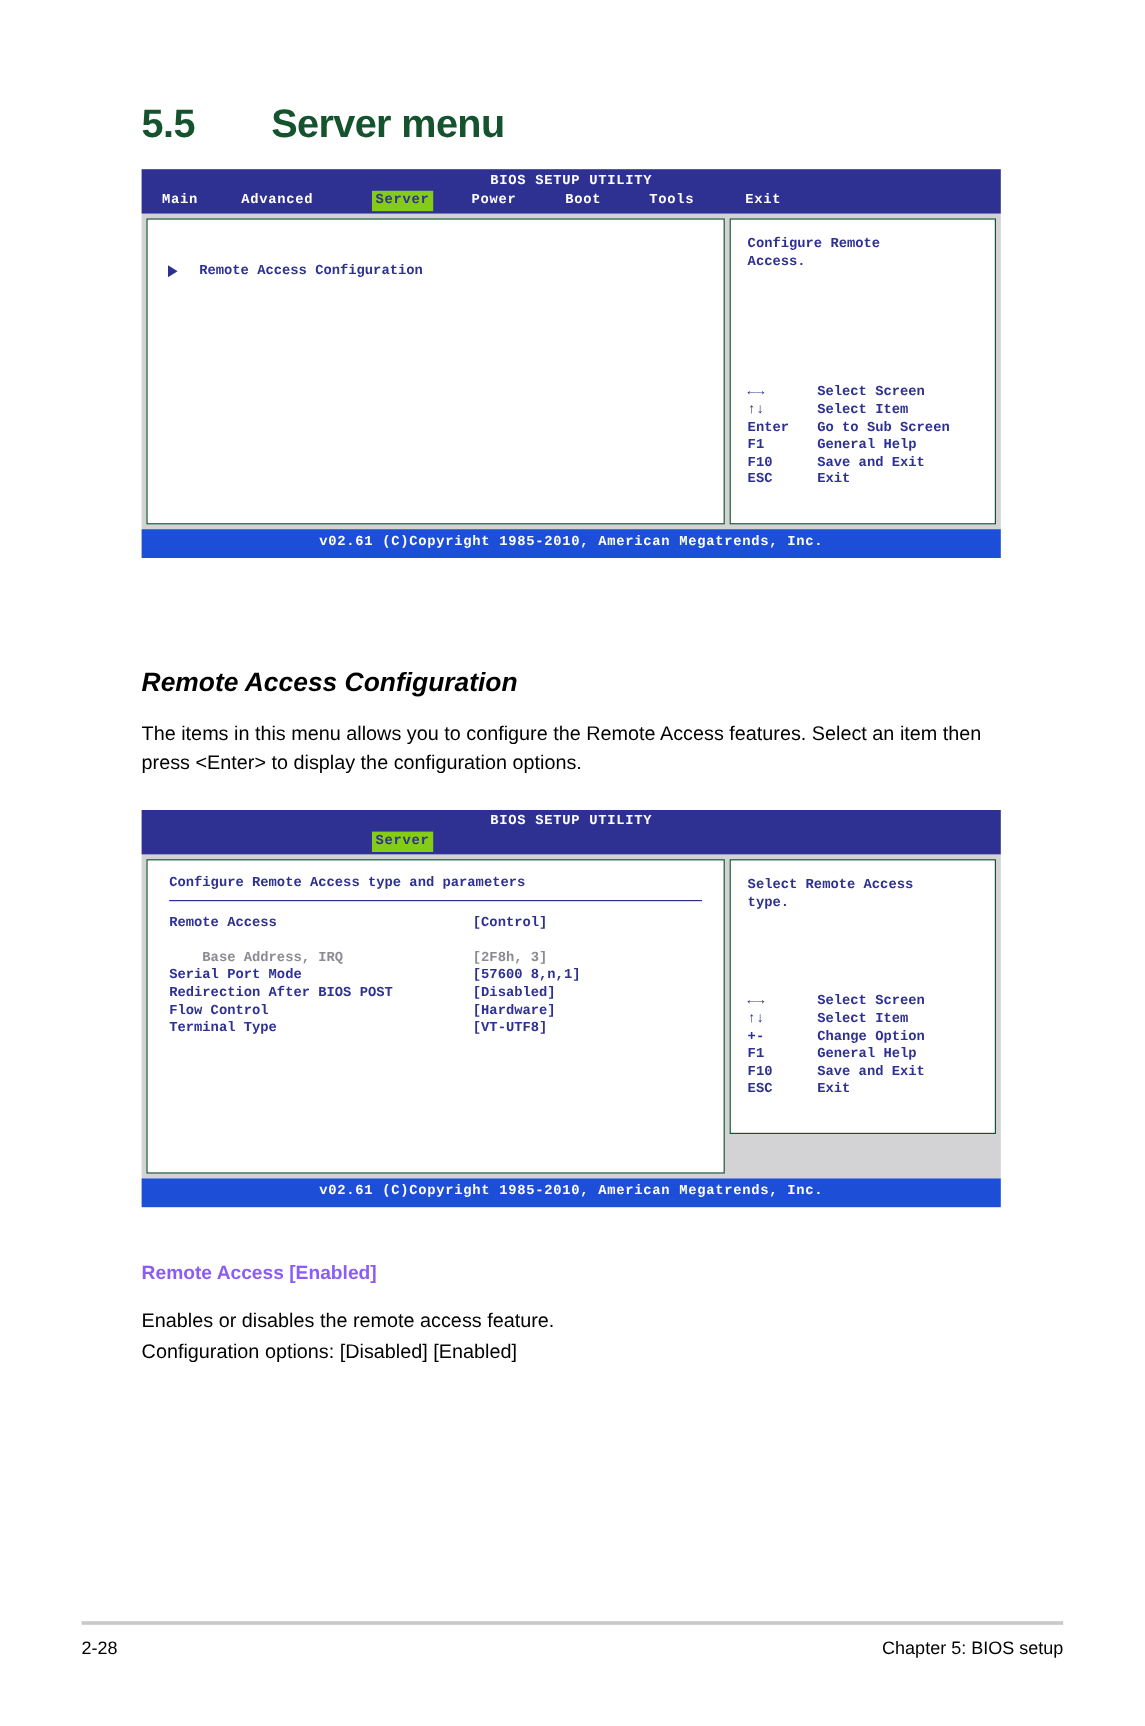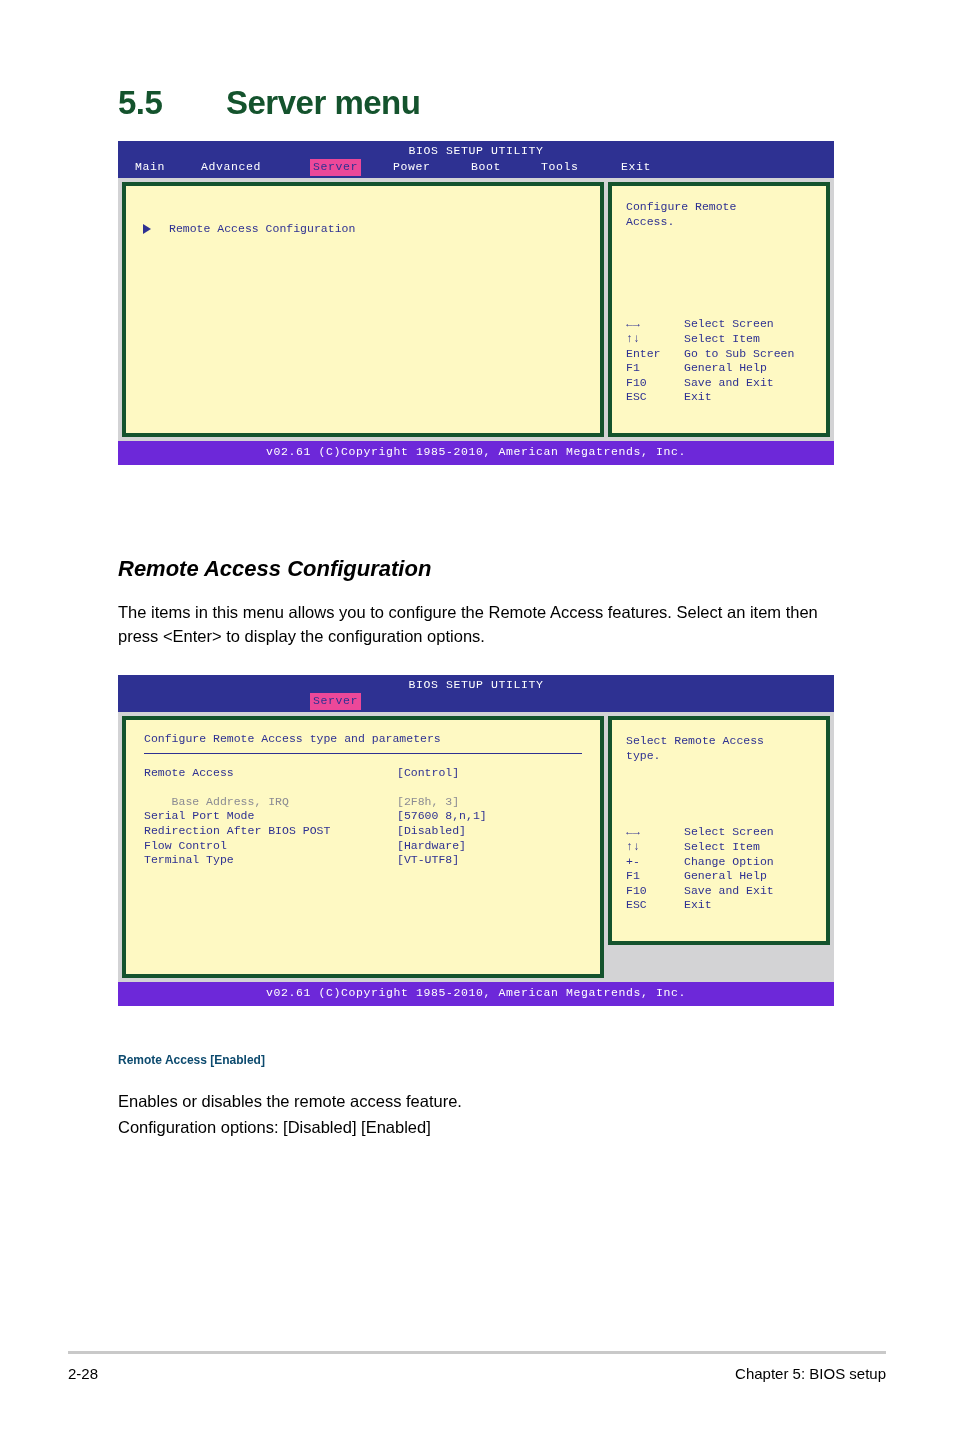--- a/index.html
+++ b/index.html
@@ -31,21 +31,21 @@
   }
   .section-num { width: 108px; flex: none; }
 
   
   .bios {
     position: absolute;
     left: 118px;
     width: 716px;
     font-family: "Liberation Mono", "DejaVu Sans Mono", monospace;
     font-size: 11.5px;
-    font-weight: normal;
+    font-weight: bold;
     line-height: 14.6px;
     color: #2e3192;
   }
   .bios-titlebar {
     background: #2e3192;
     height: 37px;
     position: relative;
   }
   .bios-util-title {
     position: absolute;
@@ -64,47 +64,47 @@
   }
   .bios-tab {
     position: absolute;
     top: 0;
     color: #ffffff;
     letter-spacing: 0.6px;
     padding: 1px 3px;
     white-space: nowrap;
   }
   .bios-tab.active {
-    background: #ec4899;
+    background: #84cc16;
     color: #2e3192;
   }
 
   .bios-body {
     display: flex;
     background: #d3d3d5;
     padding: 4px 4px 4px 4px;
   }
   .bios-left, .bios-right {
-    border: 4px solid #14532d;
-    background: #fef9c3;
+    border: 1px solid #14532d;
+    background: #ffffff;
     box-sizing: border-box;
     position: relative;
   }
   .bios-left {
     width: 482px;
     flex: none;
     padding: 14px 14px 10px 14px;
   }
   .bios-spacer { width: 4px; flex: none; }
   .bios-right {
     flex: 1;
     padding: 14px 10px 10px 14px;
   }
   .bios-footer {
-    background: #6d28d9;
+    background: #1d4ed8;
     color: #ffffff;
     text-align: center;
     padding: 4px 0 5px 0;
     letter-spacing: 0.6px;
   }
 
   
   .submenu-row {
     display: flex;
     align-items: center;
@@ -150,22 +150,22 @@
     left: 118px;
     font-style: italic;
     font-weight: bold;
     font-size: 22px;
     color: #000;
   }
   .h-bold {
     position: absolute;
     left: 118px;
     font-weight: bold;
-    font-size: 12px;
-    color: #0c4a6e;
+    font-size: 16px;
+    color: #8b5cf6;
   }
   .para {
     position: absolute;
     left: 118px;
     width: 716px;
     font-size: 16.5px;
     line-height: 24px;
     color: #000;
   }
 

